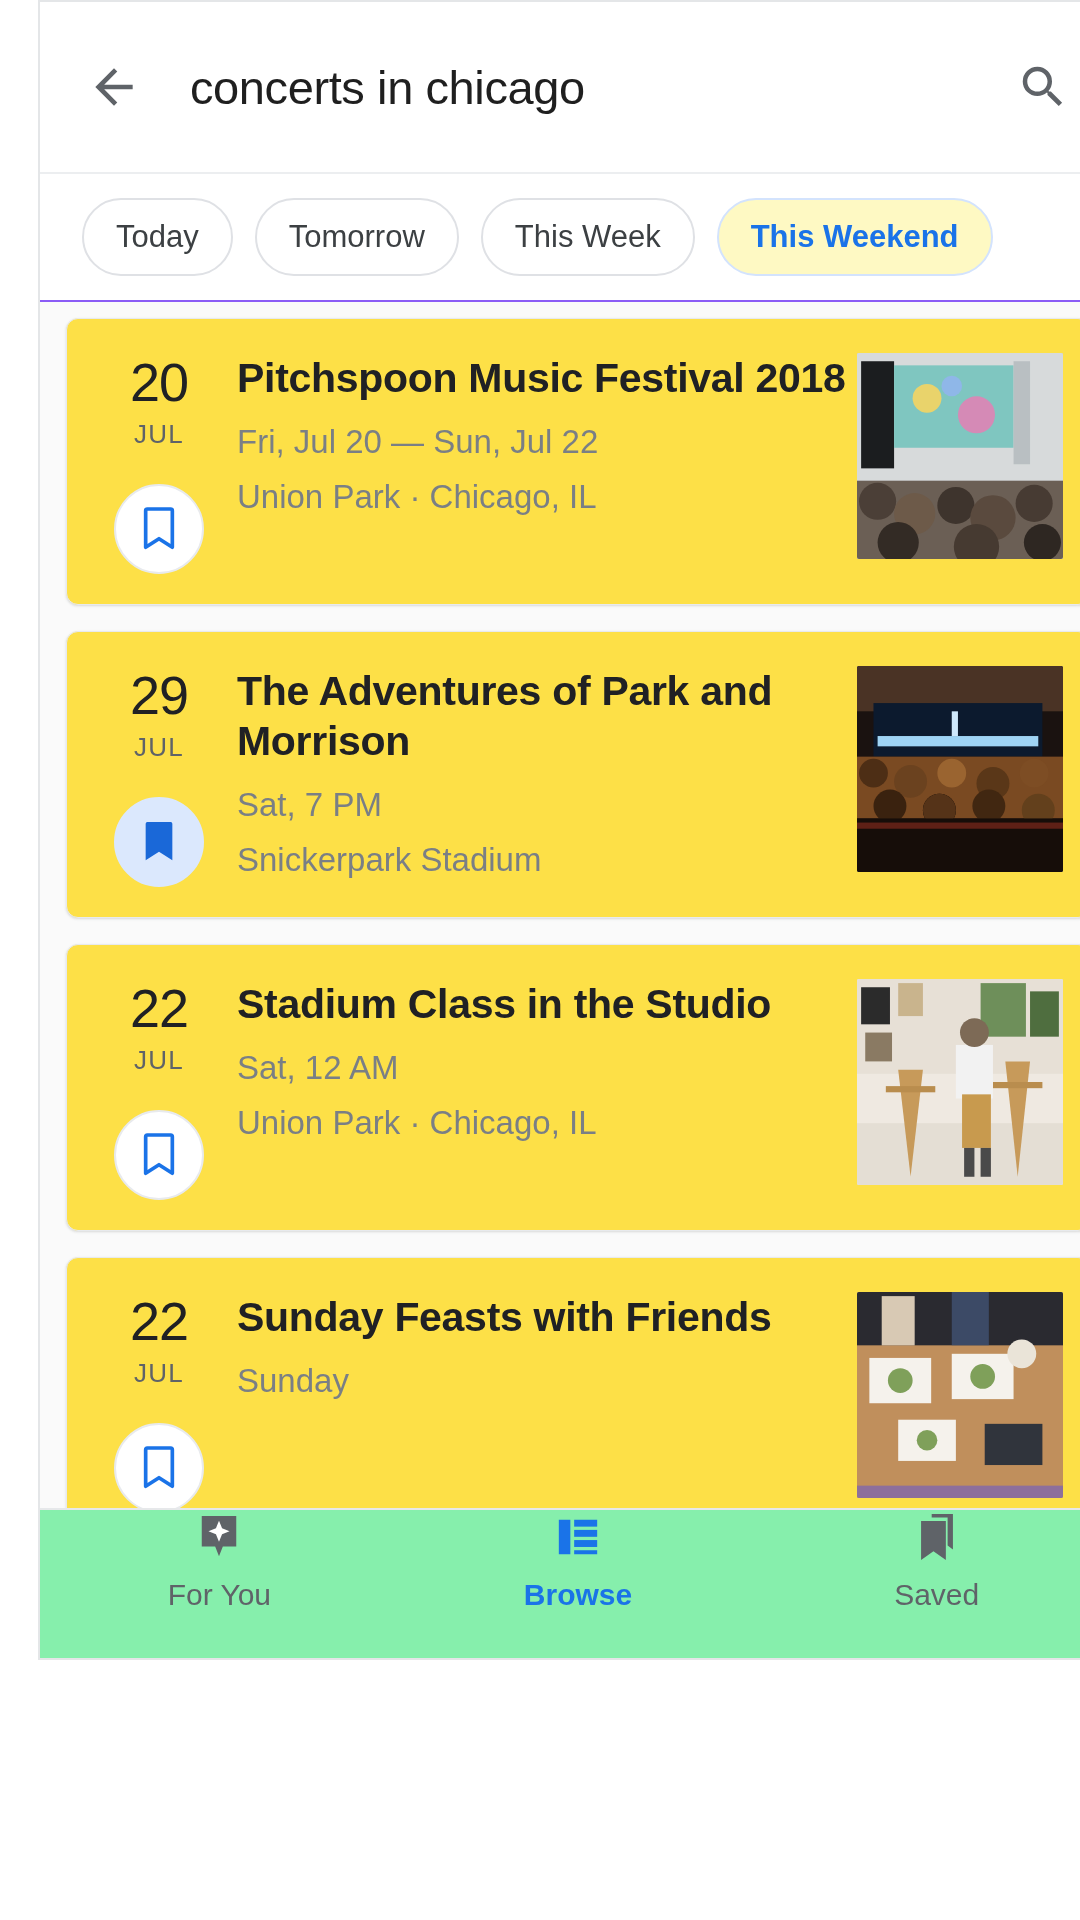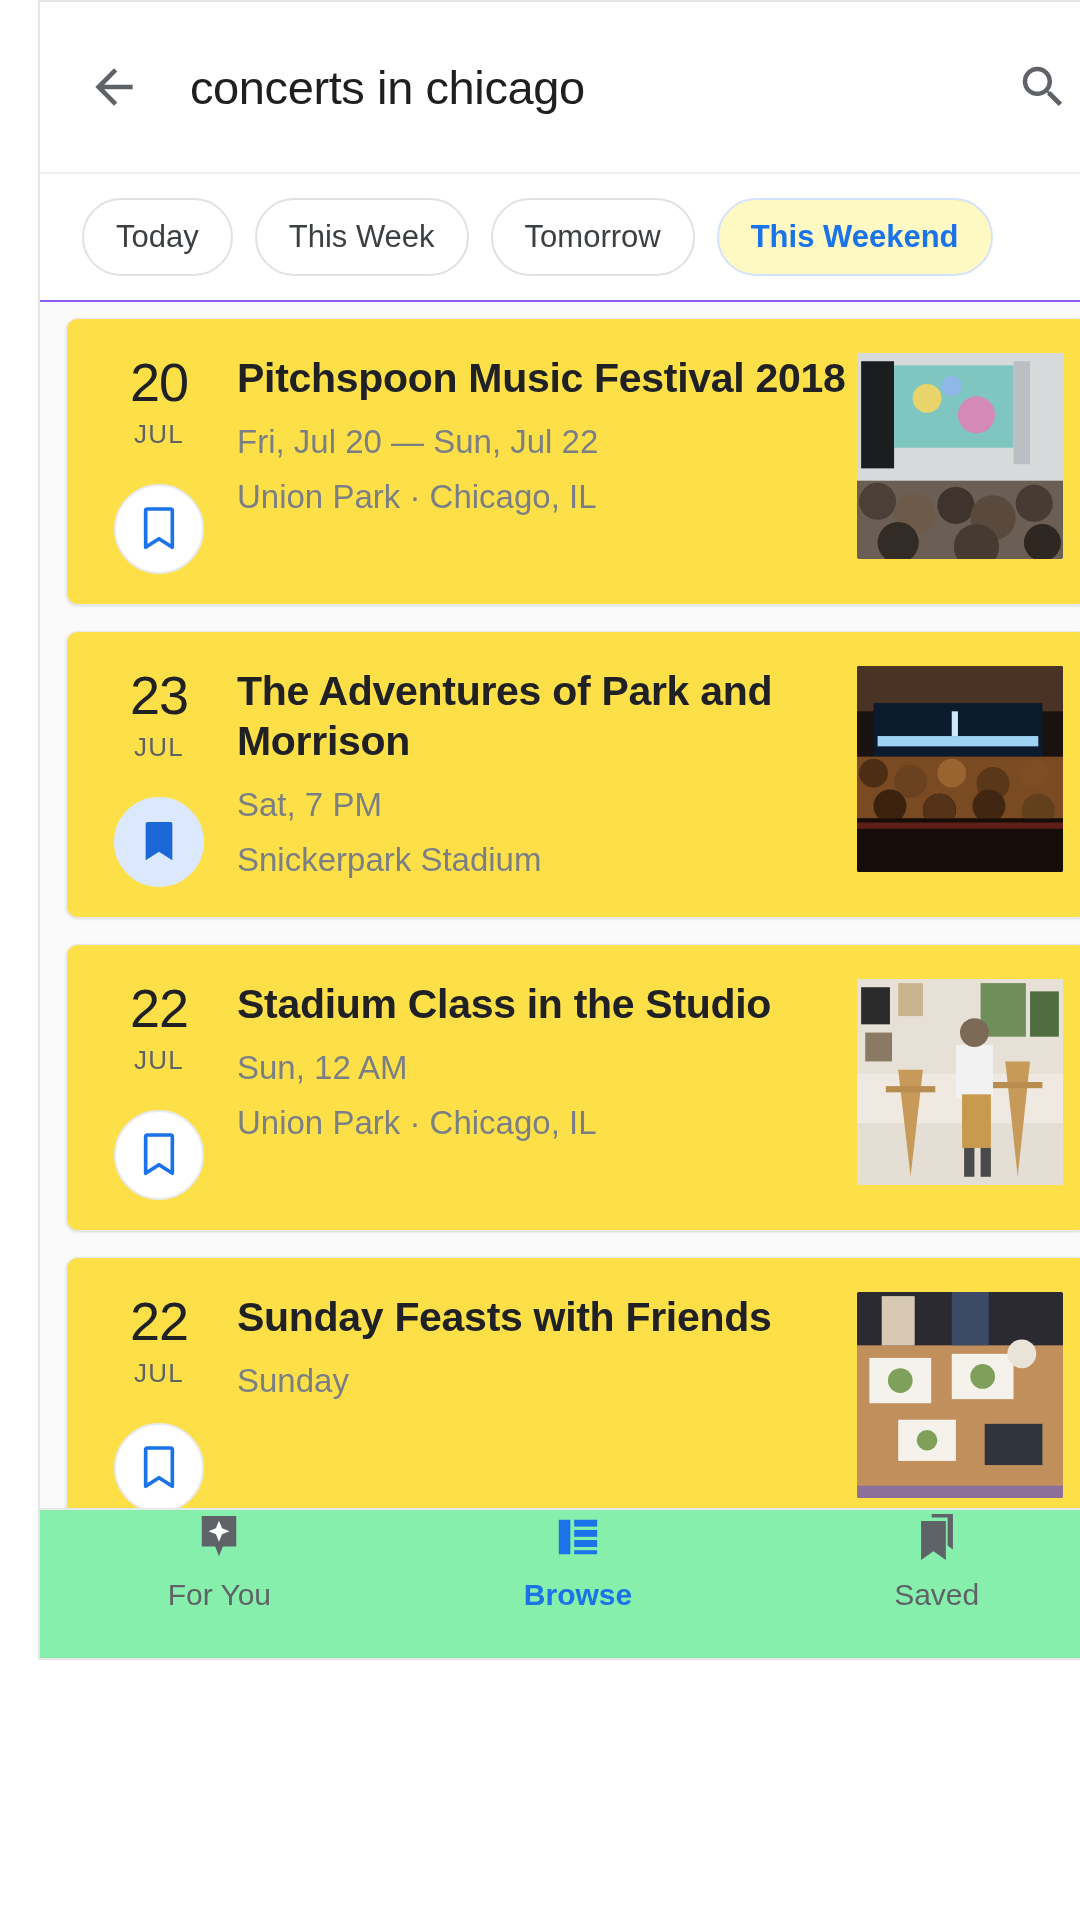--- a/index.html
+++ b/index.html
@@ -190,22 +190,22 @@
     <div class="query-text" placeholder="Search">concerts in chicago</div>
     <div class="search-icon">
       <svg viewBox="0 0 24 24">
           <path d="M15.5 14h-.79l-.28-.27A6.47 6.47 0 0016 9.5 6.5 6.5 0 109.5 16c1.61 0 3.09-.59 4.23-1.57l.27.28v.79l5 4.99L20.49 19zm-6 0C7.01 14 5 11.99 5 9.5S7.01 5 9.5 5 14 7.01 14 9.5 11.99 14 9.5 14z" fill="#5f6368"></path>
         </svg>
     </div>
   </div>
 
   <div class="chips-row">
     <div class="chip">Today</div>
+    <div class="chip">Tomorrow</div>
     <div class="chip">This Week</div>
-    <div class="chip">Tomorrow</div>
     <div class="chip active">This Weekend</div>
   </div>
 
   <div class="list">
 
     <div class="card">
       <div class="datecol">
         <div class="date-day">20</div>
         <div class="date-mon">JUL</div>
         <div class="bookmark-btn">
@@ -237,21 +237,21 @@
           <circle cx="86" cy="73" r="9" fill="#473b33"></circle>
           <circle cx="20" cy="92" r="10" fill="#332b25"></circle>
           <circle cx="58" cy="94" r="11" fill="#463a31"></circle>
           <circle cx="90" cy="92" r="9" fill="#2e2722"></circle>
         </svg>
       </div>
     </div>
 
     <div class="card">
       <div class="datecol">
-        <div class="date-day">23</div>
+        <div class="date-day">29</div>
         <div class="date-mon">JUL</div>
         <div class="bookmark-btn saved">
           <svg viewBox="0 0 24 28">
               <path d="M5 2h14a1 1 0 011 1v22l-8-5.2L4 25V3a1 1 0 011-1z" fill="#1a68d8"></path>
             </svg>
         </div>
       </div>
       <div class="infocol">
         <div class="ev-title">The Adventures of Park and Morrison</div>
         <div class="ev-when">Sat, 7 PM</div>
@@ -286,21 +286,21 @@
         <div class="date-day">22</div>
         <div class="date-mon">JUL</div>
         <div class="bookmark-btn">
           <svg viewBox="0 0 24 28">
               <path d="M5 2h14a1 1 0 011 1v22l-8-5.2L4 25V3a1 1 0 011-1z" fill="none" stroke="#1a73e8" stroke-width="2.2" stroke-linejoin="round"></path>
             </svg>
         </div>
       </div>
       <div class="infocol">
         <div class="ev-title">Stadium Class in the Studio</div>
-        <div class="ev-when">Sun, 12 AM</div>
+        <div class="ev-when">Sat, 12 AM</div>
         <div class="ev-where">Union Park · Chicago, IL</div>
       </div>
       <div class="thumb">
         <svg viewBox="0 0 100 100" preserveAspectRatio="none">
           <rect width="100" height="100" fill="#efe9e1"></rect>
           <rect x="0" y="0" width="100" height="46" fill="#e7e0d6"></rect>
           <rect x="2" y="4" width="14" height="18" fill="#2b2b2b"></rect>
           <rect x="20" y="2" width="12" height="16" fill="#c9b48d"></rect>
           <rect x="4" y="26" width="13" height="14" fill="#8a7a63"></rect>
           <rect x="60" y="2" width="22" height="26" fill="#6e8f5a"></rect>

